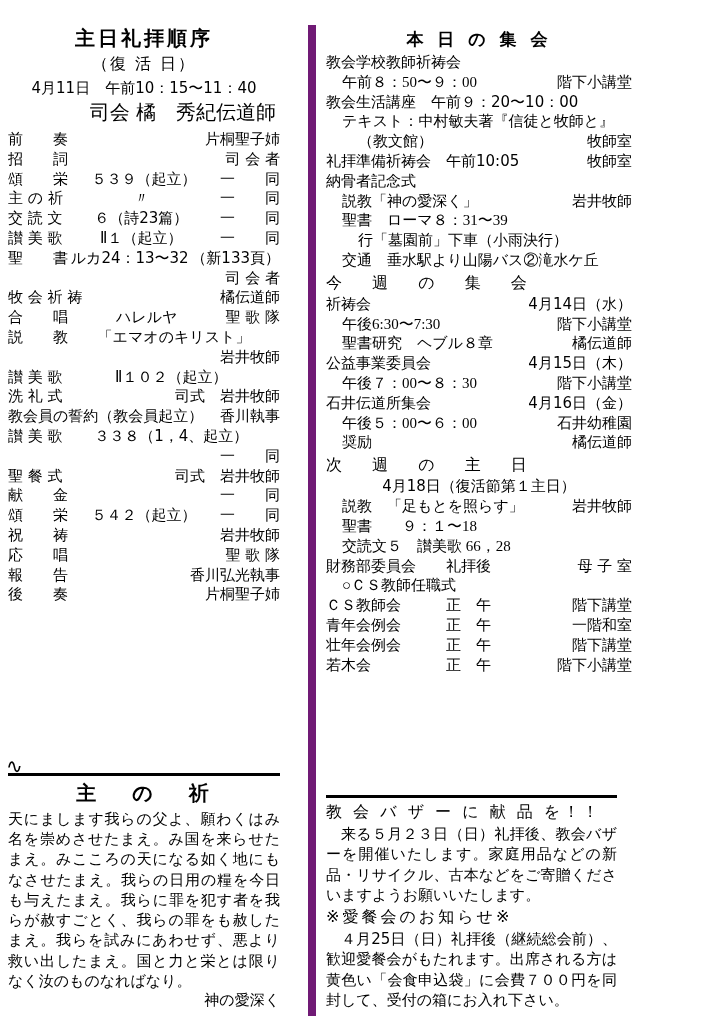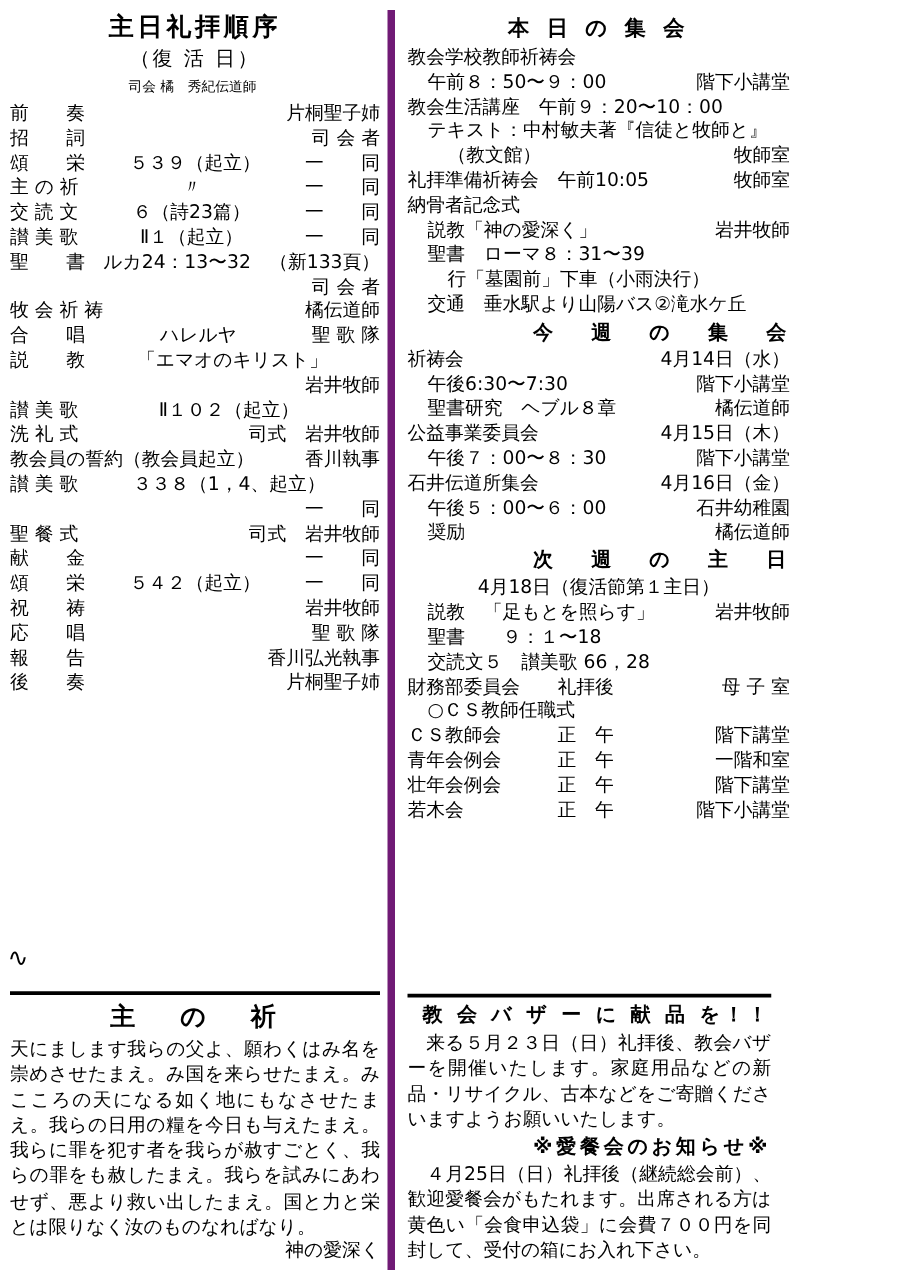--- a/index.html
+++ b/index.html
@@ -12,92 +12,93 @@
     height: 1024px;
     font-family: "DejaVu Sans", sans-serif;
     color: #000000;
     overflow: hidden;
   }
   .page {
     position: relative;
     width: 640px;
     height: 1024px;
     box-sizing: border-box;
-    padding: 8px 8px 8px 8px;
+    padding: 25px 8px 8px 8px;
     display: flex;
     flex-direction: row;
   }
   .col {
     box-sizing: border-box;
     position: relative;
   }
   .col-left {
     width: 363px;
     padding-right: 6px;
   }
   .col-right {
     width: 357px;
     padding-left: 10px;
-    border-left: 6px solid #701a75;
+    border-left: 8px solid #701a75;
+    margin-left: 22px;
   }
   .title {
     text-align: center;
     font-size: 20px;
     font-weight: bold;
     letter-spacing: 3px;
     margin-bottom: 2px;
   }
   .subtitle {
     text-align: center;
     font-size: 16px;
     letter-spacing: 2px;
     margin-bottom: 4px;
   }
   .centerline {
     text-align: center;
     font-size: 15px;
     margin-bottom: 1px;
   }
   .rightline {
-    text-align: center;
-    font-size: 11px;
+    text-align: right;
+    font-size: 20px;
     margin-bottom: 1px;
     padding-right: 4px;
   }
   .row {
     display: flex;
     font-size: 15px;
     line-height: 1.32;
     white-space: nowrap;
   }
   .row .lbl {
     flex: 0 0 auto;
   }
   .row .mid {
     flex: 1 1 auto;
     text-align: center;
   }
   .row .rgt {
     flex: 0 0 auto;
     text-align: center;
   }
-  .r-indent-1 { padding-left: 16px; }
+  .r-indent-1 { padding-left: 16px; font-family: Liberation Serif, serif; }
   .r-indent-2 { padding-left: 32px; gap: 32px; }
 
   .sec-head {
     text-align: center;
     font-size: 17px;
     font-weight: bold;
     letter-spacing: 4px;
     margin: 3px 0 2px 0;
   }
   .sec-head-sm {
-    text-align: right;
+    text-align: left;
     font-size: 16px;
-    font-weight: bold;
+    font-weight: normal;
     letter-spacing: 3px;
     margin: 2px 0 1px 0;
   }
   .para {
     font-size: 15px;
     line-height: 1.35;
     text-align: justify;
     white-space: normal;
   }
   .para-indent {
@@ -134,20 +135,21 @@
 </style>
 </head>
 <body>
 
 <div class="page">
 
   <div class="col col-left">
 
     <div class="title">主日礼拝順序</div>
     <div class="subtitle">（復 活 日）</div>
+    <div class="centerline">4月11日　午前10：15〜11：40</div>
     <div class="rightline">司会 橘　秀紀伝道師</div>
 
     <div class="tiny-gap"></div>
 
     <div>
       <div class="row">
         <span class="lbl">前　　奏</span>
         <span class="mid"></span>
         <span class="rgt">片桐聖子姉</span>
       </div>

